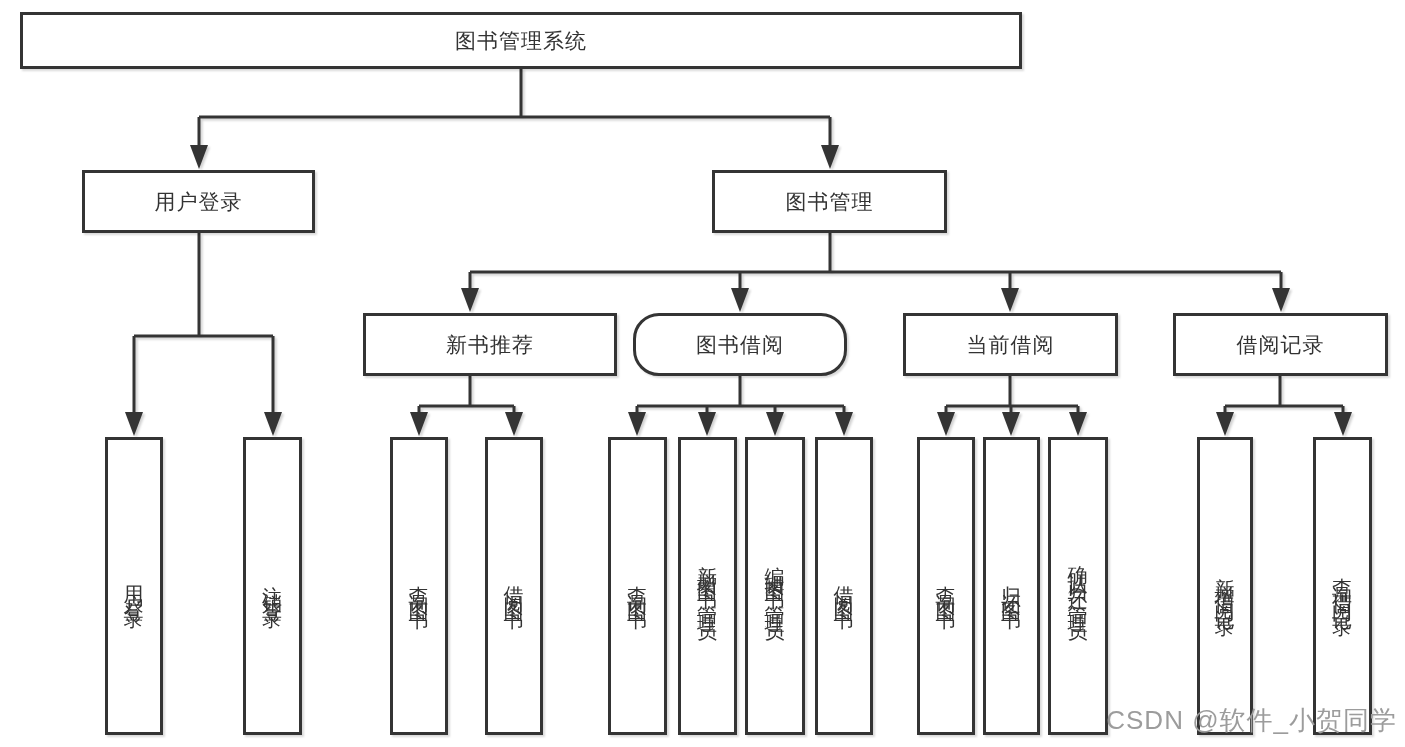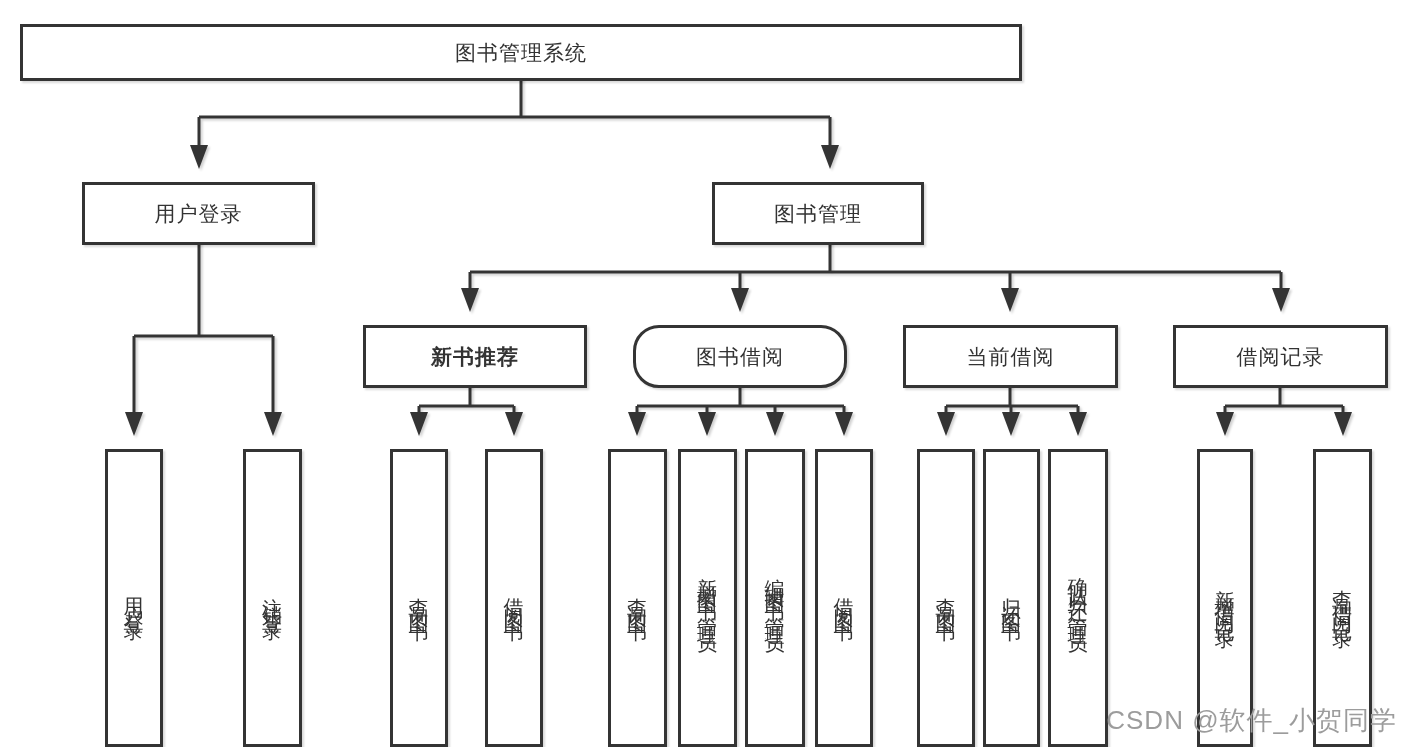--- a/index.html
+++ b/index.html
@@ -16,21 +16,20 @@
   #connectors path{stroke:var(--line,#343434);stroke-width:3;fill:none;}
   #connectors polygon{fill:var(--line,#343434);stroke:none;}
   .node{
     position:absolute;
     background:var(--fill,#fff);
     border:3px solid var(--line,#343434);
     box-sizing:border-box;
     display:flex;align-items:center;justify-content:center;
     box-shadow:2px 2px 2px rgba(0,0,0,0.15);
     z-index:1;
-    margin-top:12px;
   }
   .node .lbl{
     font-size:21px;letter-spacing:1px;color:var(--text,#333);
     white-space:nowrap;
   }
   .node.vert .lbl{
     writing-mode:vertical-rl;
     font-size:20px;letter-spacing:8px;
     white-space:normal;line-height:1;
   }
@@ -93,25 +92,25 @@
   </g>
 </svg>
 
 <div class="node" style="left:20px;top:12px;width:1002px;height:57px;">
   <span class="lbl">图书管理系统</span>
 </div>
 
 <div class="node" style="left:82px;top:170px;width:233px;height:63px;">
   <span class="lbl">用户登录</span>
 </div>
-<div class="node" style="left:712px;top:170px;width:212px;height:63px;">
+<div class="node" style="left:712px;top:170px;width:235px;height:63px;">
   <span class="lbl">图书管理</span>
 </div>
 
-<div class="node" style="left:363px;top:313px;width:224px;height:63px;font-weight:bold;">
+<div class="node" style="left:363px;top:313px;width:254px;height:63px;">
   <span class="lbl">新书推荐</span>
 </div>
 <div class="node" style="left:633px;top:313px;width:214px;height:63px;border-radius:26px;">
   <span class="lbl">图书借阅</span>
 </div>
 <div class="node" style="left:903px;top:313px;width:215px;height:63px;font-family:Liberation Mono, monospace;">
   <span class="lbl">当前借阅</span>
 </div>
 <div class="node" style="left:1173px;top:313px;width:215px;height:63px;">
   <span class="lbl">借阅记录</span>

